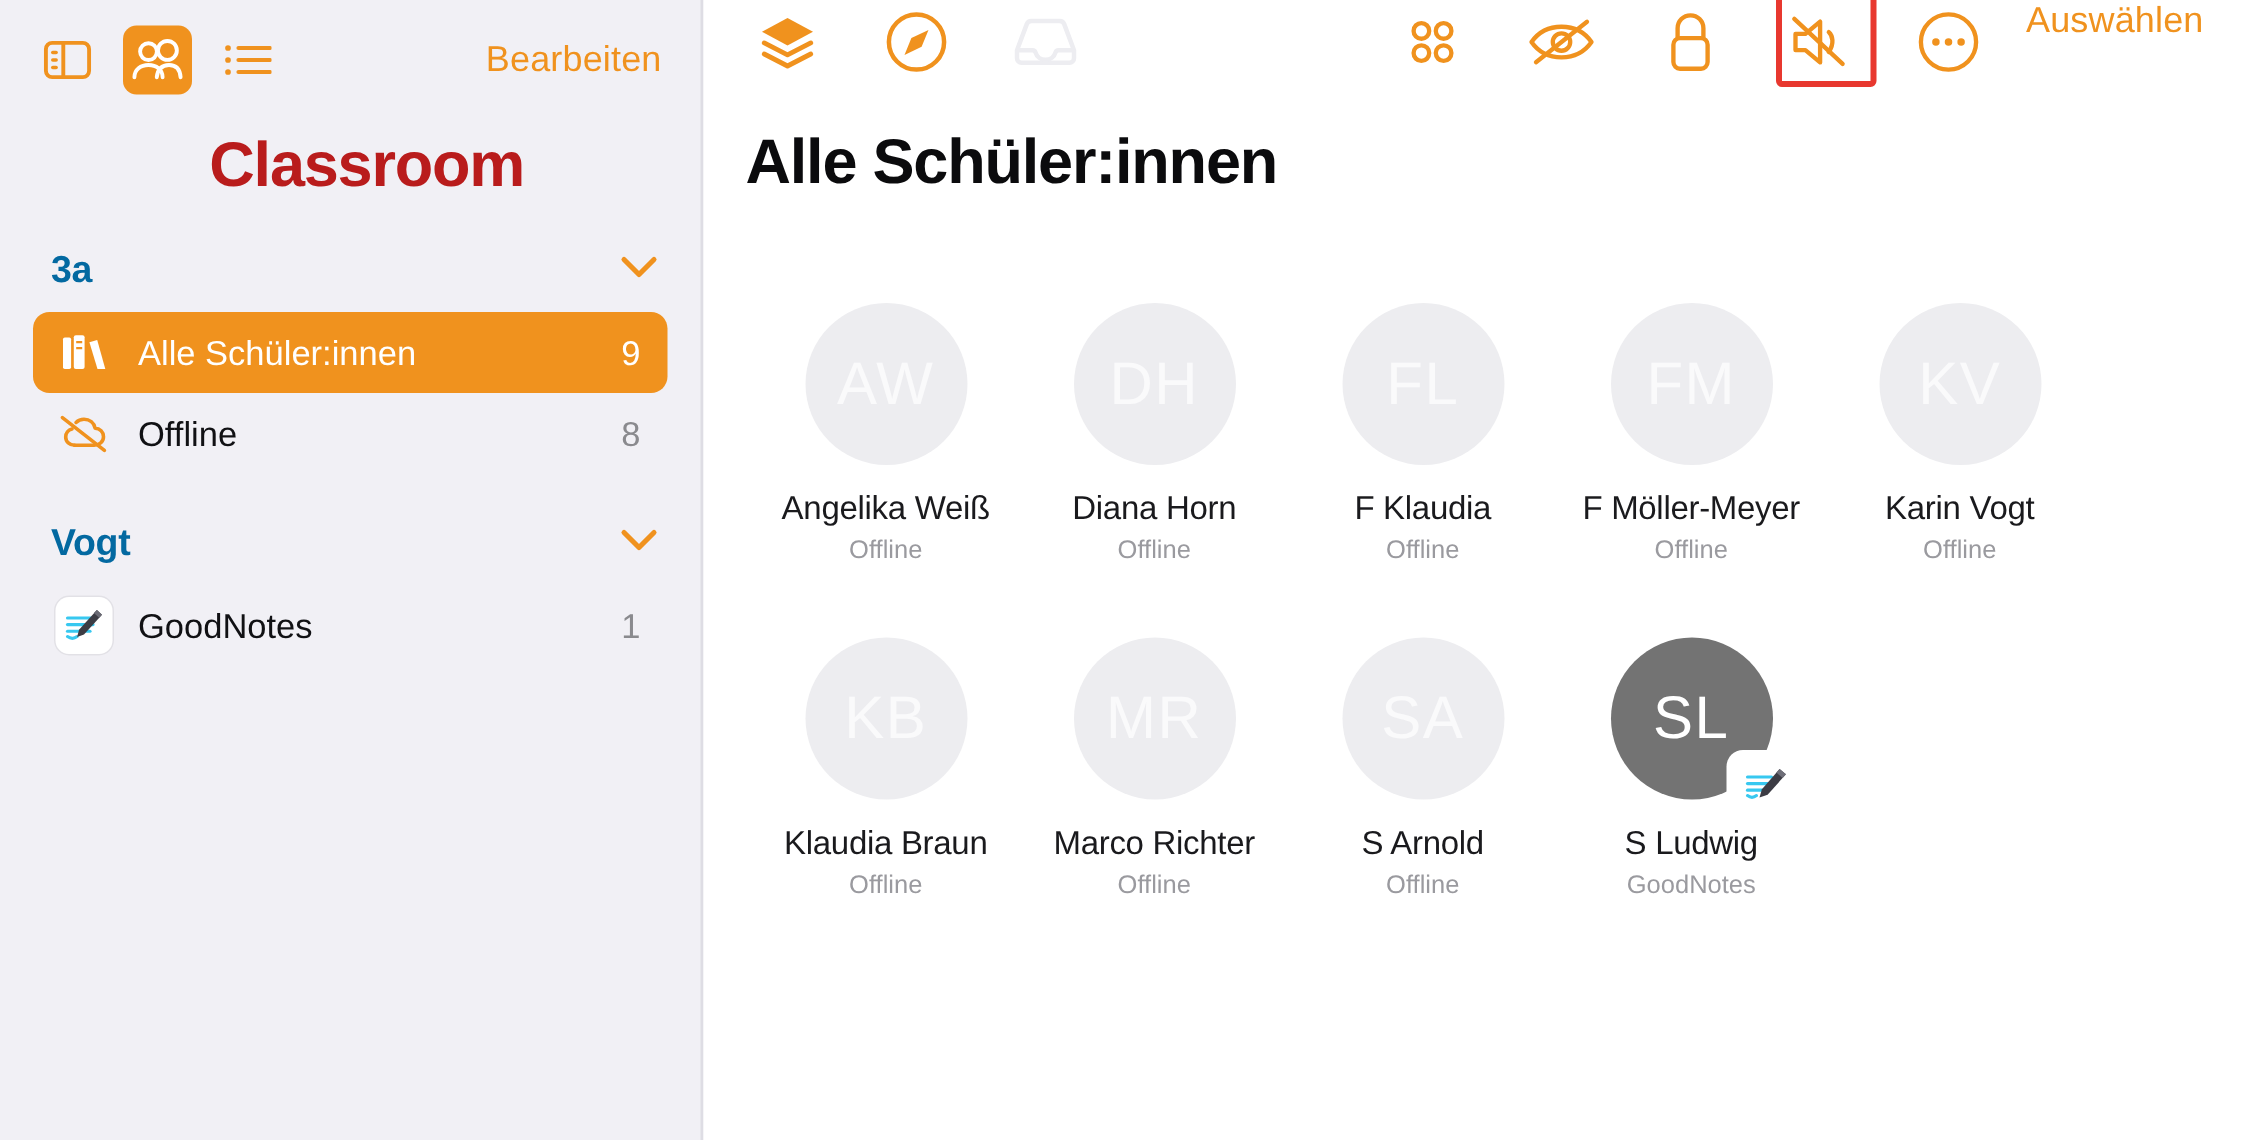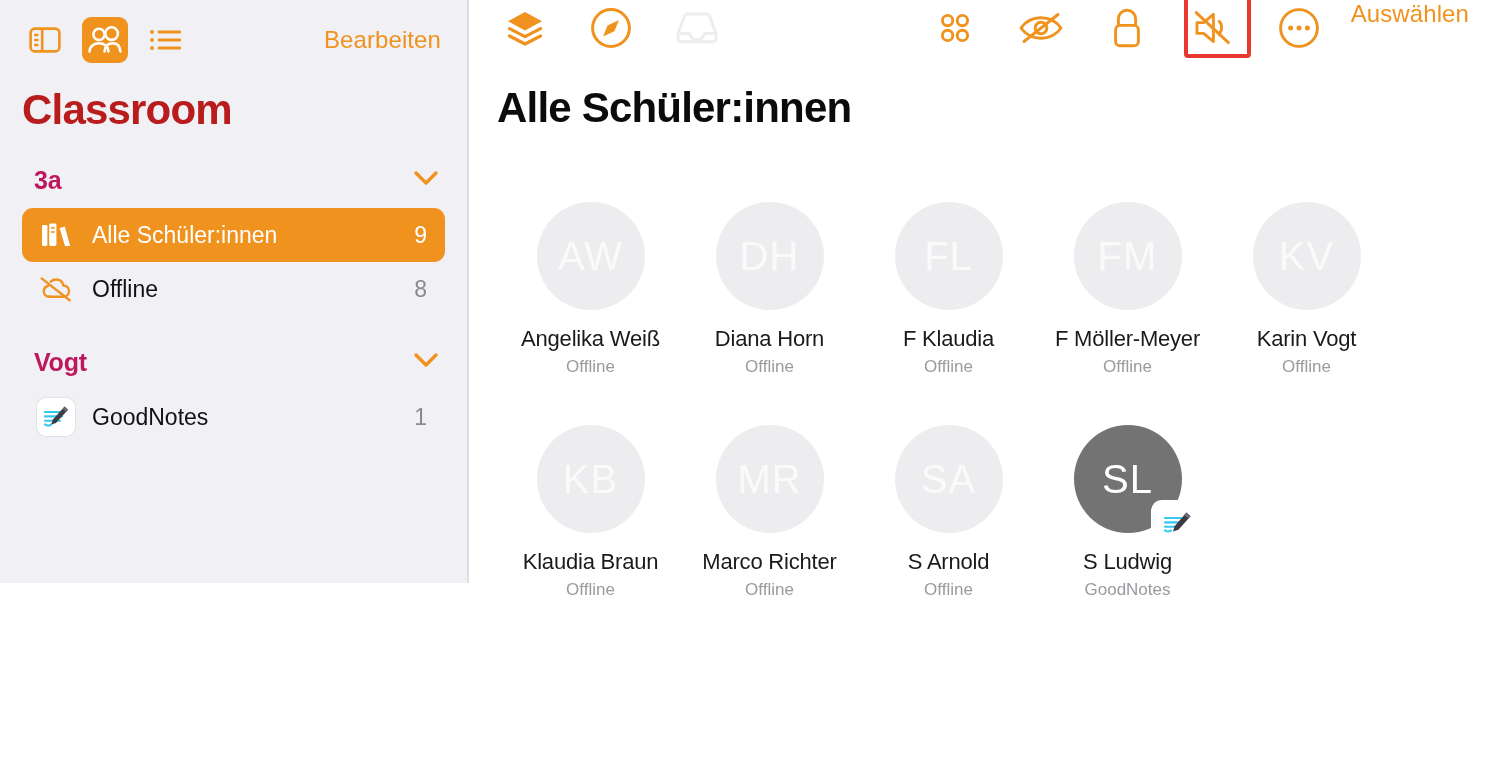--- a/index.html
+++ b/index.html
@@ -6,25 +6,26 @@
   html, body {
     width:1495px; height:760px;
     font-family:"Liberation Sans", sans-serif;
     background:#ffffff;
     overflow:hidden;
   }
   #app { position:relative; width:1495px; height:760px; display:flex; }
 
   
   .sidebar {
-    width:469px; height:583px;
+    width:469px; height:760px;
     background:#F1F0F5;
     border-right:2px solid #DEDDE4;
     position:relative;
     flex:0 0 469px;
+    text-align:center;
   }
   .sb-toolbar {
     height:80px;
     display:flex; align-items:center;
     padding:0 22px 0 22px;
     gap:14px;
   }
   .sb-icon-btn {
     width:46px; height:46px;
     display:flex; align-items:center; justify-content:center;
@@ -38,21 +39,21 @@
   }
   .sb-title {
     font-size:42px; font-weight:bold; color:#b91c1c;
     padding:6px 0 0 22px; letter-spacing:-0.8px;
   }
   .sb-section {
     display:flex; align-items:center;
     padding:0 28px 0 34px;
     height:56px; margin-top:18px;
   }
-  .sb-section-label { font-size:25px; font-weight:bold; color:#be185d; letter-spacing:-0.2px; }
+  .sb-section-label { font-size:25px; font-weight:bold; color:#0369a1; letter-spacing:-0.2px; }
   .sb-section .chev { margin-left:auto; }
 
   .sb-row {
     display:flex; align-items:center;
     height:54px; margin:0 22px;
     border-radius:11px;
     padding:0 18px 0 14px;
     gap:16px;
   }
   .sb-row.selected { background:#F0921E; }

